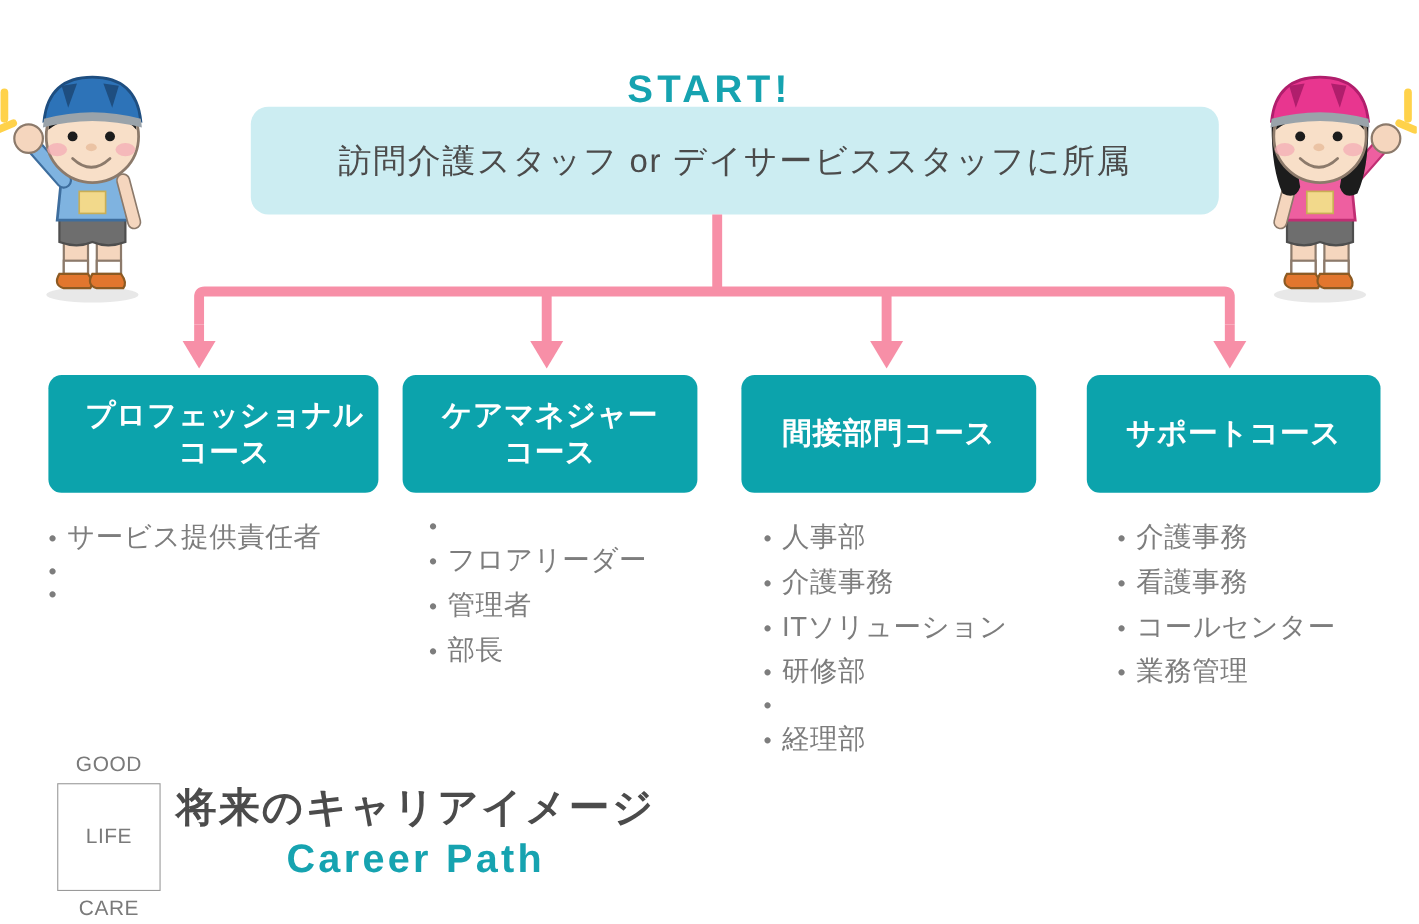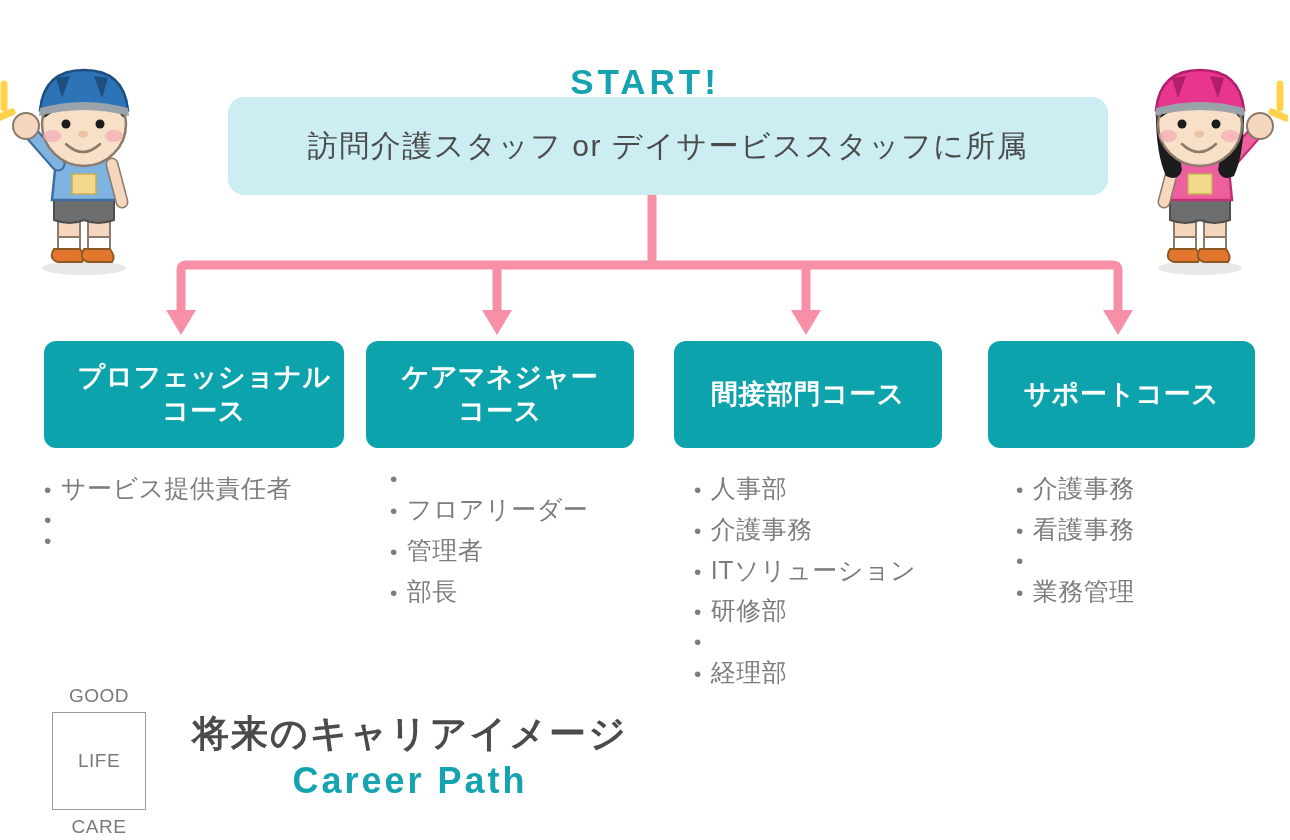--- a/index.html
+++ b/index.html
@@ -60,21 +60,21 @@
   .bullet-row{display:flex;align-items:baseline;white-space:nowrap;}
   .bullet-dot{margin-right:9px;font-size:21px;line-height:1;}
 
   
   .logo-box{
     position:absolute;left:52px;top:712px;width:92px;height:96px;
     border:1.5px solid #9A9A9A;
     display:flex;flex-direction:column;align-items:center;justify-content:center;
     color:#7A7A7A;font-size:19px;line-height:1.35;letter-spacing:.5px;gap:40px;
   }
-  .footer-text{position:absolute;left:160px;top:714px;margin-left:32px;}
+  .footer-text{position:absolute;left:160px;top:714px;}
   .footer-jp{
     font-size:37px;font-weight:bold;color:#4B4B4B;letter-spacing:2px;
     line-height:1.1;
   }
   .footer-en{
     font-size:36px;font-weight:bold;color:#16A3B0;letter-spacing:3px;
     text-align:center;margin-top:5px;
   }
 
   
@@ -188,20 +188,21 @@
     <div class="bullet-row">
         <span class="bullet-dot">•</span>
         <span>介護事務</span>
       </div>
     <div class="bullet-row">
         <span class="bullet-dot">•</span>
         <span>看護事務</span>
       </div>
     <div class="bullet-row">
         <span class="bullet-dot">•</span>
+        <span>コールセンター</span>
       </div>
     <div class="bullet-row">
         <span class="bullet-dot">•</span>
         <span>業務管理</span>
       </div>
   </div>
 
   <div class="logo-box">
     <div>GOOD</div>
     <div>LIFE</div>

